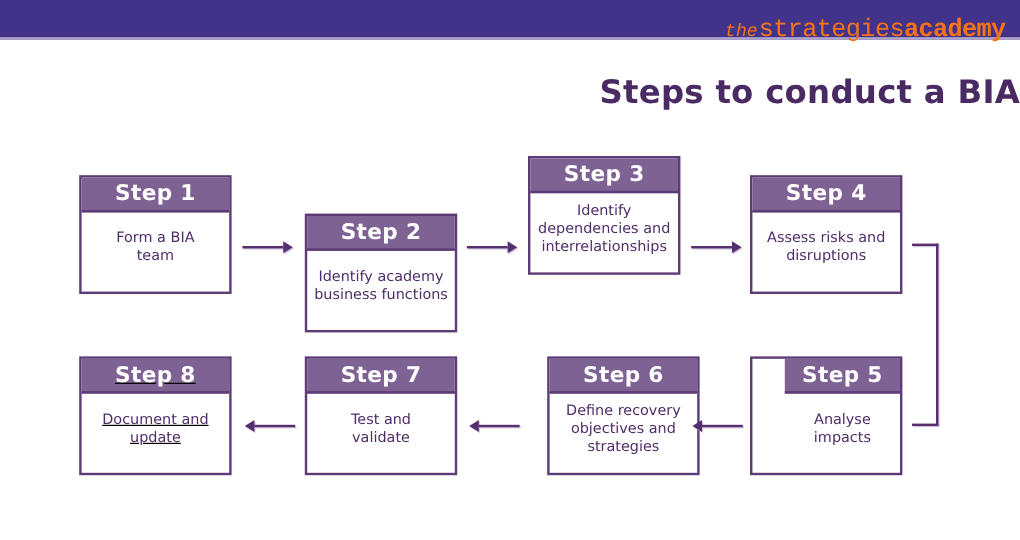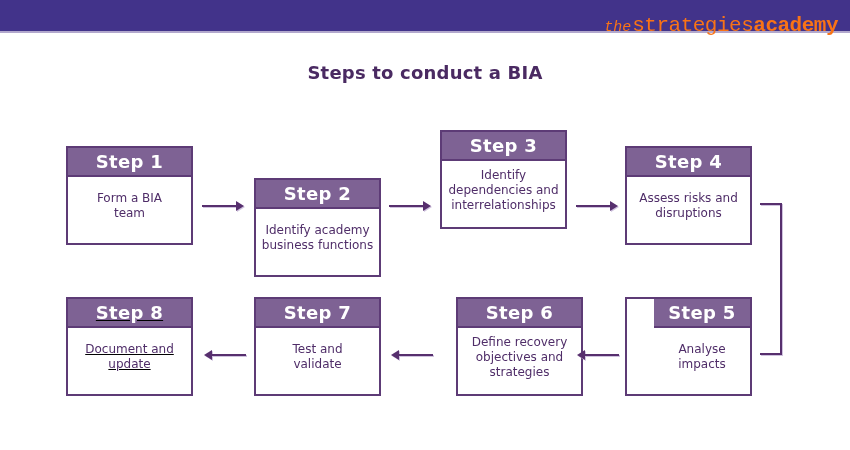--- a/index.html
+++ b/index.html
@@ -52,22 +52,22 @@
     font-size: 21px;
     font-weight: 700;
     letter-spacing: -0.5px;
   }
 
   
   .title {
     position: absolute;
     left: 0; top: 62px;
     width: 100%;
-    text-align: center;
-    font-size: 18px;
+    text-align: right;
+    font-size: 27px;
     font-weight: 700;
     color: #4a2a62;
     letter-spacing: 0.2px;
     margin: 0;
   }
 
   
   .step-box {
     position: absolute;
     width: 127px;

